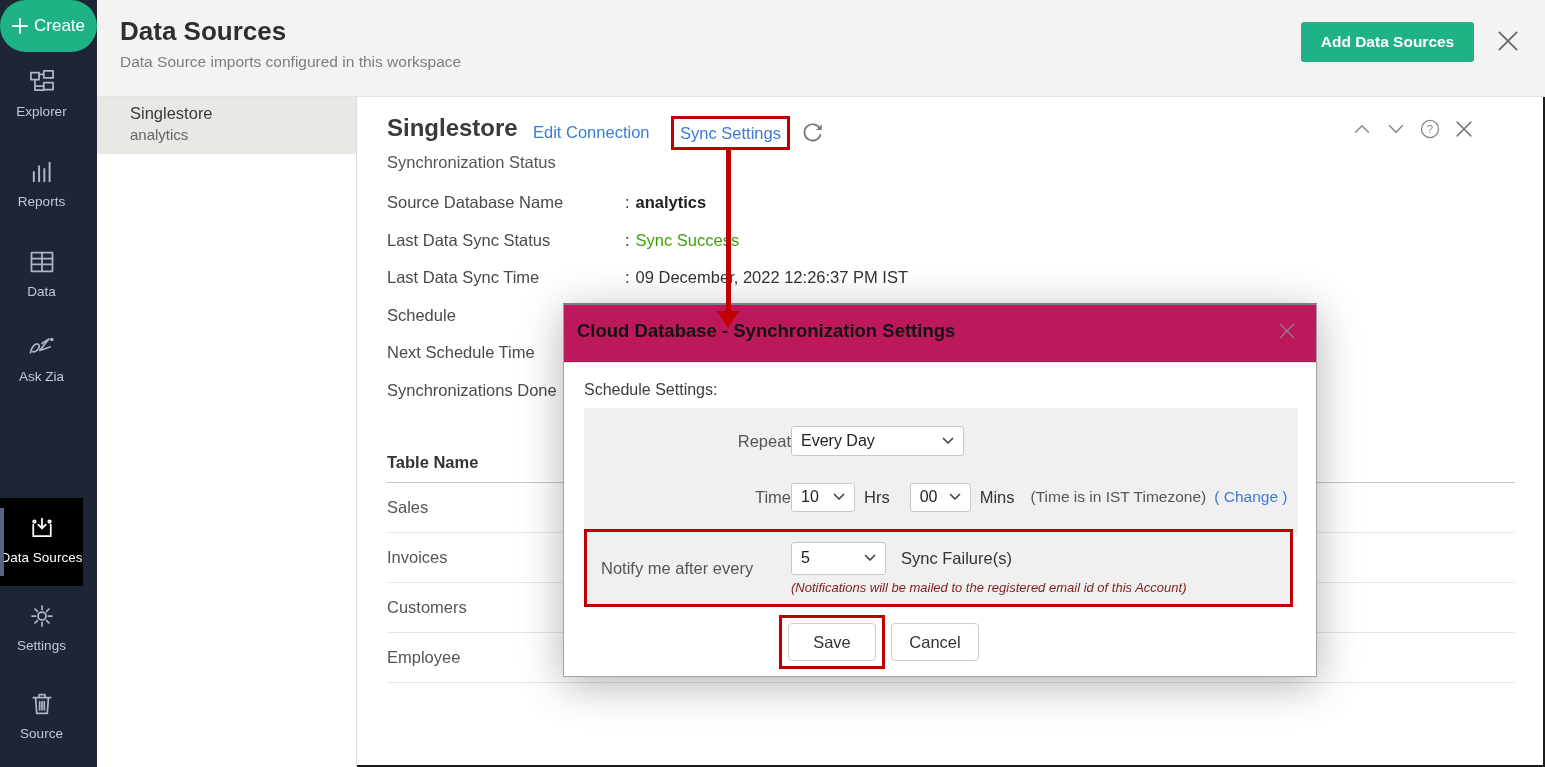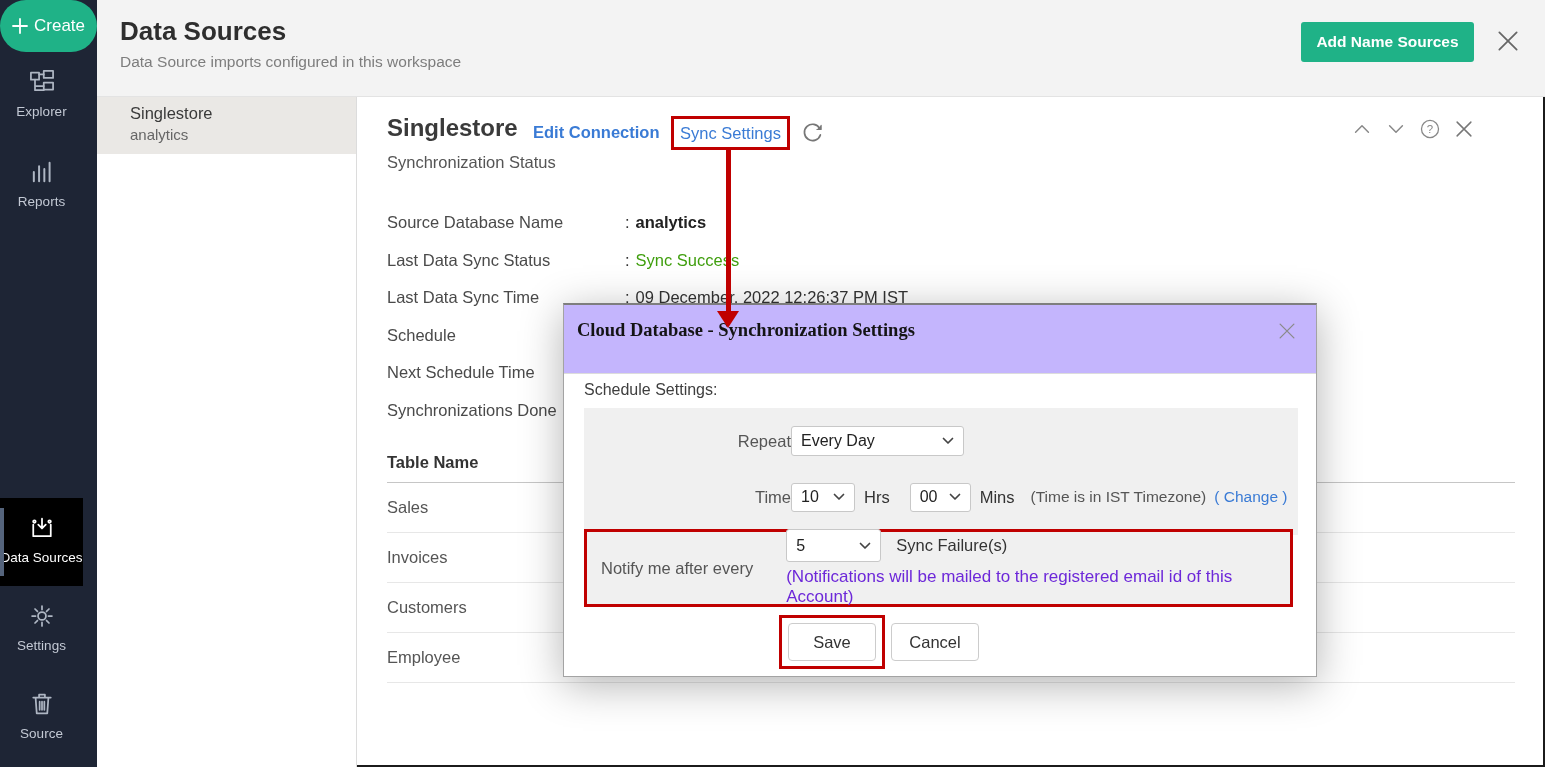--- a/index.html
+++ b/index.html
@@ -34,47 +34,47 @@
   
   .source-panel { position:absolute; left:97px; top:97px; width:260px; height:670px; background:#fff;
                   border-right:1px solid #dcdcdc; }
   .source-item { height:57px; background:#eae8e5; padding:7px 0 0 33px; cursor:pointer; }
   .source-item .nm { font-size:16.5px; color:#3a3a3a; }
   .source-item .sub { font-size:15px; color:#666; margin-top:3px; }
 
   
   .detail-title { position:absolute; left:387px; top:114px; font-size:24px; font-weight:600; color:#3a3a3a; }
   .link { color:#3a7bd5; cursor:pointer; }
-  .edit-conn { position:absolute; left:533px; top:123px; font-size:16.5px;font-weight:bold; }
+  .edit-conn { position:absolute; left:533px; top:123px; font-size:16.5px; }
   .sync-box { position:absolute; left:671px; top:116px; width:119px; height:34px; border:3px solid #c00000;
               display:flex; align-items:center; justify-content:center; font-size:16.5px; }
   .refresh { position:absolute; left:801px; top:121px; width:23px; height:23px; cursor:pointer; }
   .panel-icons { position:absolute; left:1351px; top:118px; display:flex; align-items:center; gap:12px; }
   .panel-icons .ic { width:22px; height:22px; cursor:pointer; }
   .section-title { position:absolute; left:387px; top:153px; font-size:16.5px; color:#555; }
 
-  .fields { position:absolute; left:387px; top:204px; }
+  .fields { position:absolute; left:387px; top:184px; }
   .field-row { height:37.5px; display:flex; align-items:center; font-size:16.5px; }
   .field-row .fl { width:238px; color:#4a4a4a; }
   .field-row .colon { color:#333; margin-right:6px; }
   .val-bold { color:#222; font-weight:bold; }
   .val-green { color:#3f9e0d; }
   .val-plain { color:#333; }
 
   .table { position:absolute; left:387px; top:443px; width:1128px; }
   .t-head { height:40px; display:flex; align-items:center; font-size:16.5px; font-weight:bold;
             color:#333; border-bottom:1px solid #c6c6c6; }
   .t-row { height:50px; display:flex; align-items:center; font-size:16.5px; color:#555;
            border-bottom:1px solid #e7e7e7; }
 
   
   .modal { position:absolute; left:563px; top:303px; width:754px; height:374px; background:#fff;
            border:1px solid #a3a3a3; border-top:2px solid #7e7e7e; box-shadow:0 8px 40px rgba(0,0,0,.30);
            z-index:5; }
-  .modal-head { height:69px; background:#c4b5fd; border-bottom:1px solid #dcdcdc; position:relative;font-family:Liberation Serif, serif; }
+  .modal-head { height:58px; background:#be185d; border-bottom:1px solid #dcdcdc; position:relative; }
   .modal-title { position:absolute; left:13px; top:15px; font-size:18.5px; font-weight:bold; color:#141414; }
   .modal-close { position:absolute; right:18px; top:15px; width:22px; height:22px; cursor:pointer; }
   .sched-label { position:absolute; left:20px; top:76px; font-size:16px; color:#3e3e3e; }
   .gray-panel { position:absolute; left:20px; top:103px; width:714px; height:127px; background:#f0f0f0; }
   .m-row { display:flex; align-items:center; padding-left:17px; font-size:16.5px; color:#555; }
   .m-row .m-label { width:190px;text-align:right; }
   .row-repeat { height:60px; padding-top:6px; }
   .row-time { height:58px; }
   .sel { background:#fff; border:1px solid #c8c8c8; border-radius:3px; display:flex; align-items:center;
          justify-content:space-between; padding:0 9px; font-size:16px; color:#222; cursor:pointer; }
@@ -86,21 +86,21 @@
   .unit { color:#333; margin-left:9px; }
   .tz-note { color:#555; font-size:15.5px; margin-left:16px; }
   .change-link { font-size:15.5px; margin-left:8px; }
 
   .notify-box { position:absolute; left:20px; top:224px; width:709px; height:78px; border:3px solid #c00000;
                 background:#f0f0f0; display:flex; align-items:center; padding-left:14px; }
   .notify-label { width:190px; font-size:16.5px; color:#555; }
   .notify-col { display:flex; flex-direction:column; gap:5px; }
   .notify-line { display:flex; align-items:center; }
   .notify-suffix { font-size:16.5px; color:#333; margin-left:15px; }
-  .notify-note { font-size:17px; color:#6d28d9; }
+  .notify-note { font-size:13px; color:#7f1d1d;font-style:italic; }
 
   .btn-row { position:absolute; left:215px; top:310px; display:flex; align-items:center;justify-content:space-between; }
   .save-annot { border:3px solid #c00000; padding:5px 6px; }
   .btn { background:#fff; border:1px solid #ccc; border-radius:4px; width:88px; height:38px;
          font-size:16.5px; color:#333; font-family:inherit; cursor:pointer; }
   .cancel { margin-left:6px; }
 
   
   .arrow-stem { position:absolute; left:726px; top:150px; width:5px; height:161px; background:#c00000; z-index:8; }
   .arrow-head { position:absolute; left:717px; top:311px; width:0; height:0; z-index:8;
@@ -132,21 +132,35 @@
       <span class="lbl">Explorer</span>
     </div>
 
     <div class="side-item" style="top:158px;">
       <svg class="stroke" width="28" height="28" viewBox="0 0 24 24" stroke-width="1.7">
           <path d="M5 20v-8M9.5 20V7M14 20V9.5M18.5 20V4"></path>
         </svg>
       <span class="lbl">Reports</span>
     </div>
 
-
+    <div class="side-item" style="top:248px;">
+      <svg class="stroke" width="28" height="28" viewBox="0 0 24 24" stroke-width="1.5">
+          <rect x="3" y="4" width="18" height="16"></rect>
+          <path d="M3 9h18M3 14h18M12 4v16"></path>
+        </svg>
+      <span class="lbl">Data</span>
+    </div>
+
+    <div class="side-item" style="top:333px;">
+      <svg class="stroke" width="30" height="28" viewBox="0 0 26 24" stroke-width="1.5">
+          <path d="M3 17c1-6 5-9 7-7s-2 7-5 6m8-7 6-4-8 10 9-3"></path>
+          <circle cx="21.5" cy="5.5" r="0.8"></circle>
+        </svg>
+      <span class="lbl">Ask Zia</span>
+    </div>
 
     <div class="side-item active" style="top:498px; height:88px;">
       <span class="accent-bar"></span>
       <svg class="stroke" width="28" height="28" viewBox="0 0 24 24" stroke-width="1.5">
           <path d="M4.5 9v10h15V9M12 4v8M8.8 9.2 12 12.4l3.2-3.2"></path>
           <circle cx="5.5" cy="6.5" r="1.1"></circle>
           <circle cx="18.5" cy="6.5" r="1.1"></circle>
         </svg>
       <span class="lbl">Data Sources</span>
     </div>
@@ -163,21 +177,21 @@
       <svg class="stroke" width="28" height="28" viewBox="0 0 24 24" stroke-width="1.5">
           <path d="M4.5 6.5h15M9.5 6.5V4h5v2.5M6.5 6.5 7.5 20h9l1-13.5M10 10v7M12 10v7M14 10v7"></path>
         </svg>
       <span class="lbl">Source</span>
     </div>
   </aside>
 
   <header class="topbar">
     <div class="page-title">Data Sources</div>
     <div class="page-subtitle">Data Source imports configured in this workspace</div>
-    <button class="add-btn">Add Name Sources</button>
+    <button class="add-btn">Add Data Sources</button>
     <svg class="stroke topbar-close" viewBox="0 0 24 24" stroke="#666" stroke-width="1.6">
         <path d="M4 4l16 16M20 4 4 20"></path>
       </svg>
   </header>
 
   <div class="source-panel">
     <div class="source-item">
       <div class="nm">Singlestore</div>
       <div class="sub">analytics</div>
     </div>

